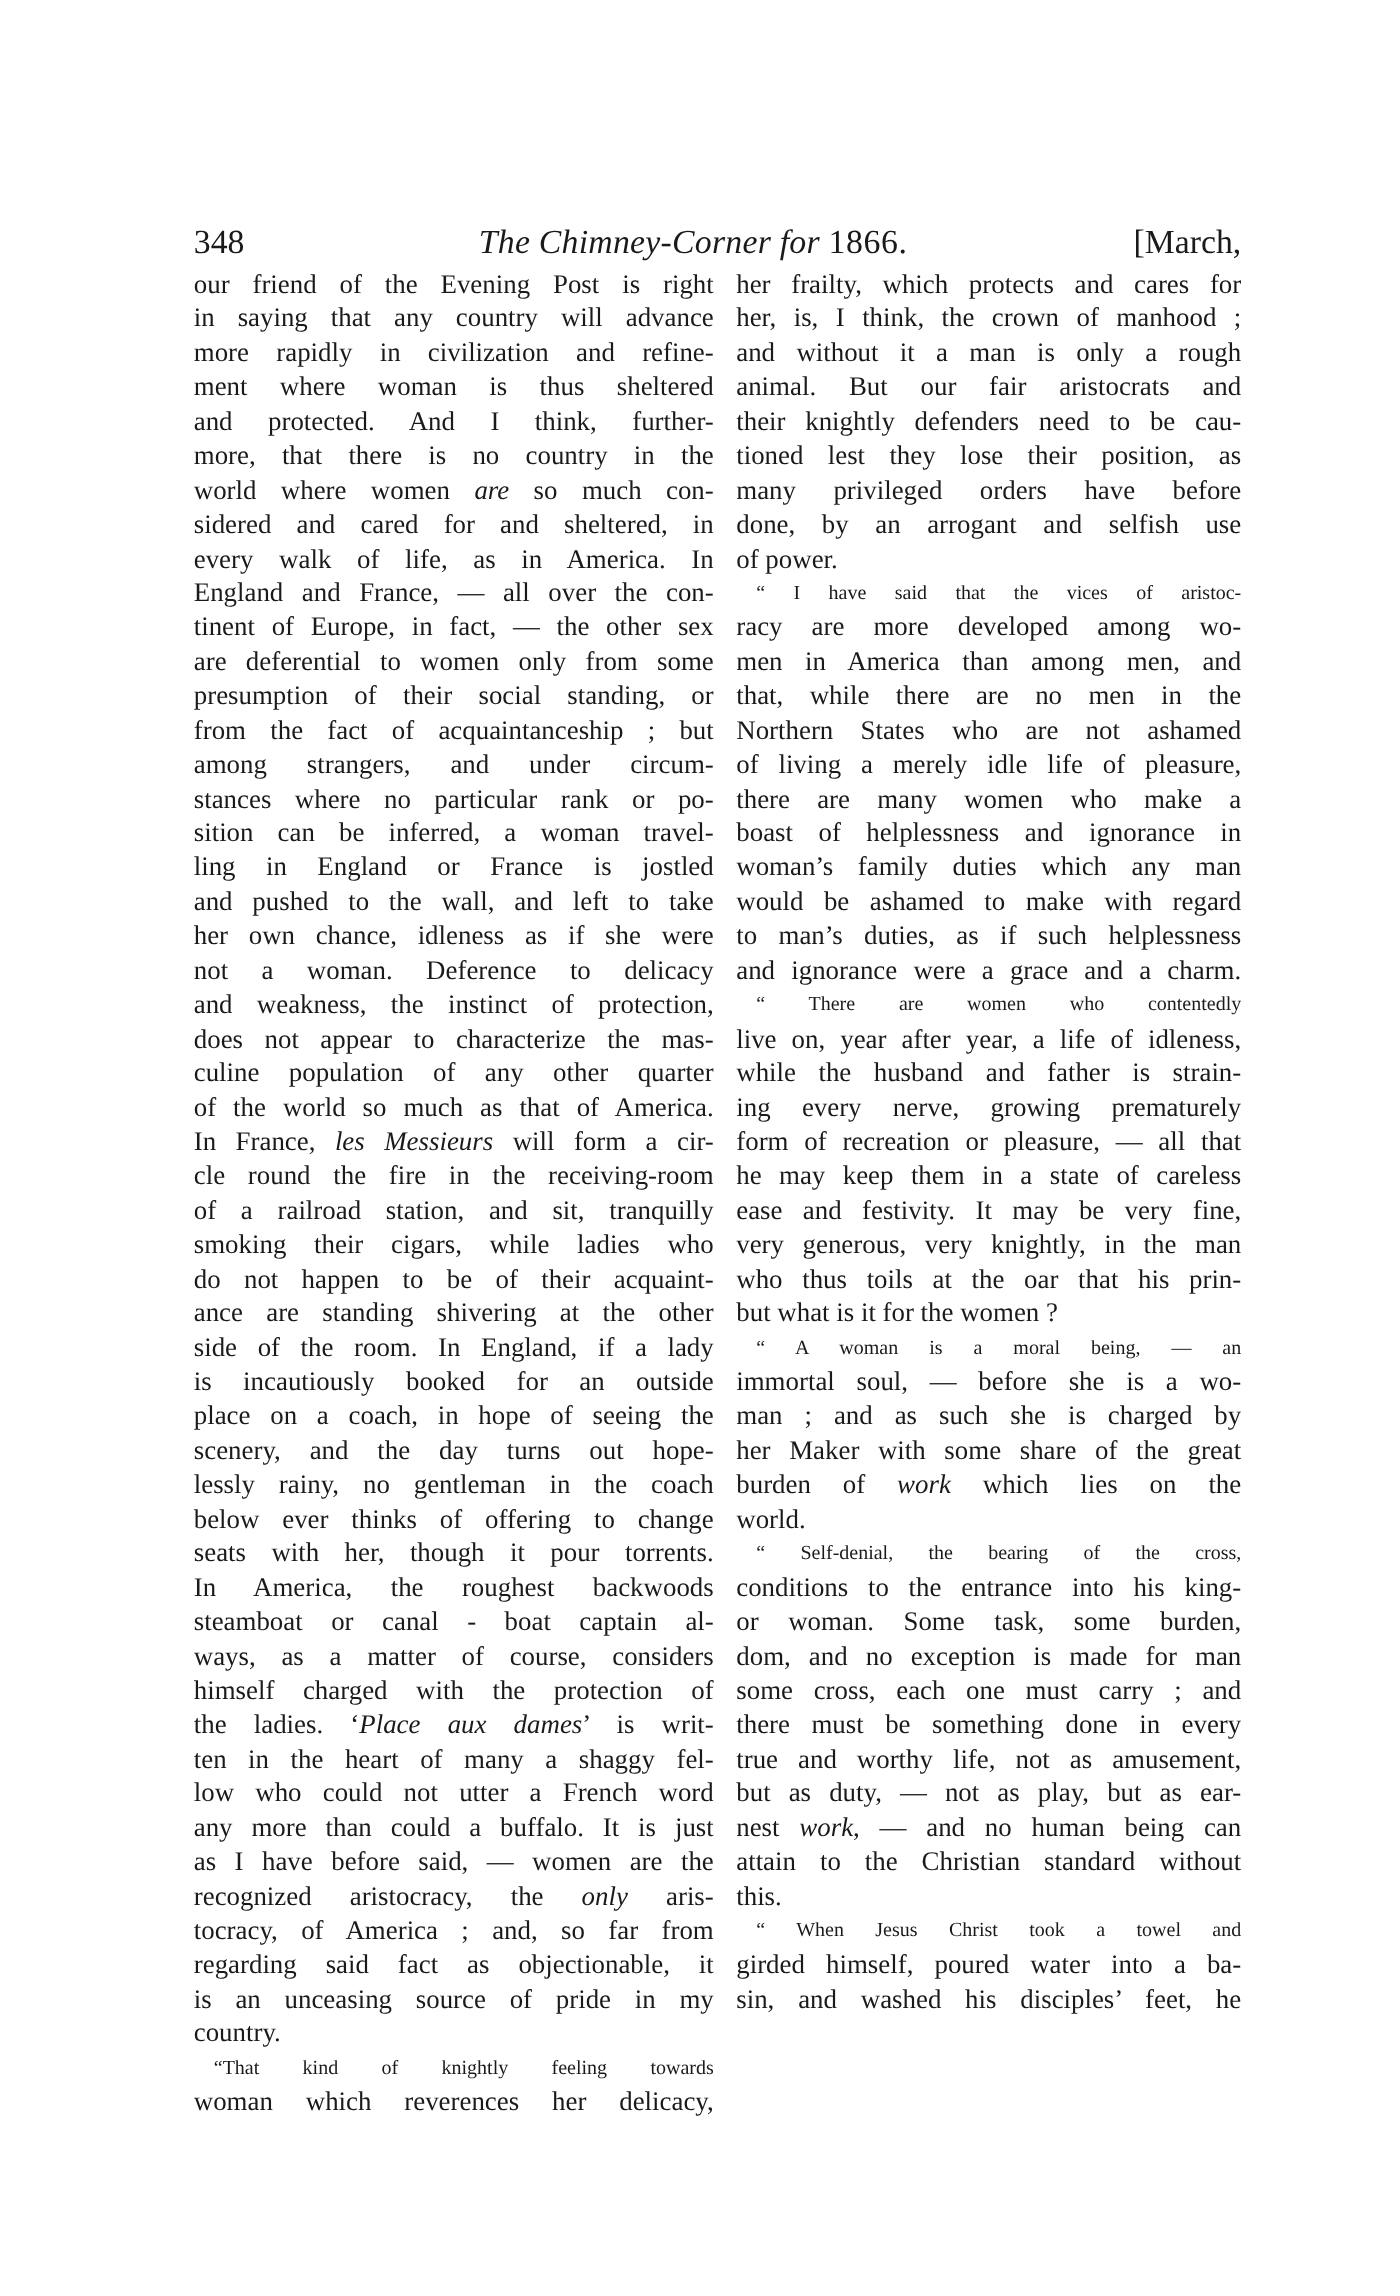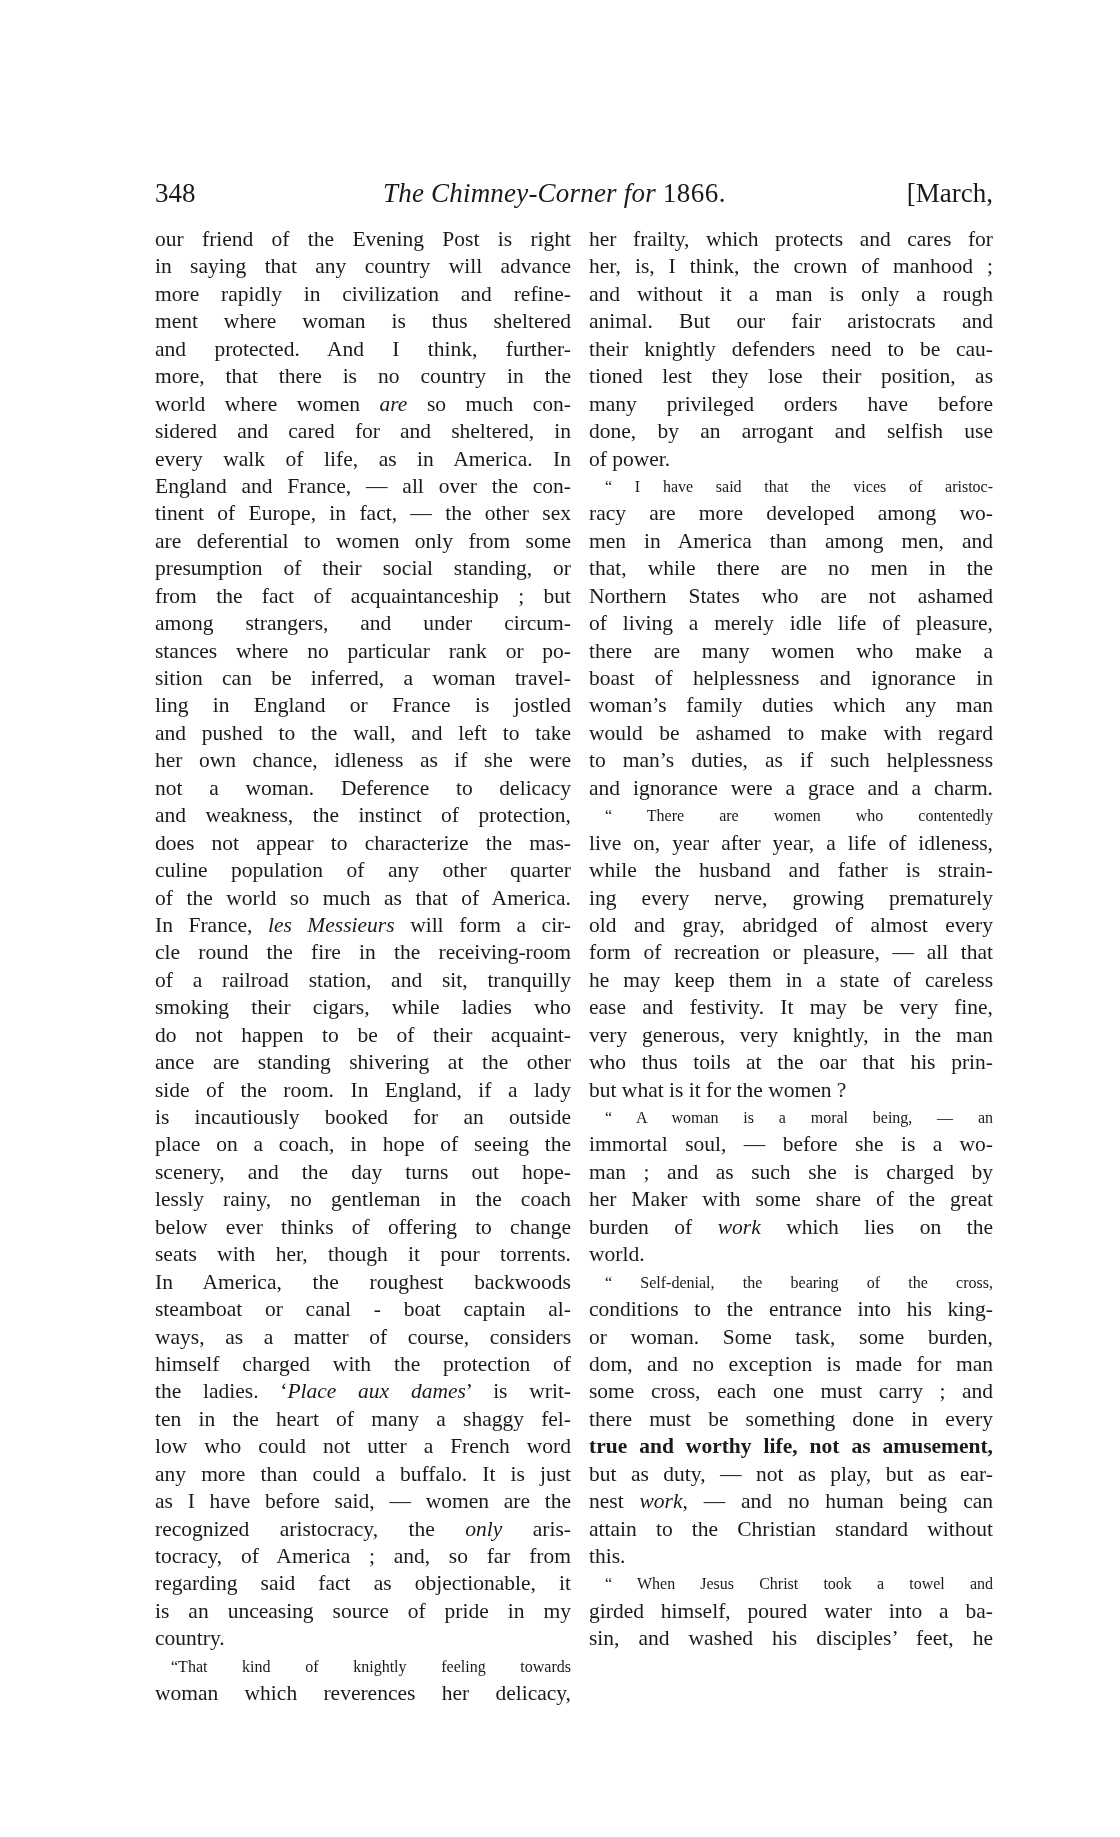--- a/index.html
+++ b/index.html
@@ -4,21 +4,21 @@
 <style>
   html, body { margin: 0; padding: 0; background: #ffffff; }
   body { width: 1120px; height: 1837px; position: relative; overflow: hidden;
          font-family: "Liberation Serif", "DejaVu Serif", serif; color: #1a1a1a; }
   .page { position: absolute; left: 0; top: 0; width: 1120px; height: 1837px; background: #fff; }
   .running-head { position: absolute; left: 155px; top: 178px; width: 838px; height: 40px; }
   .page-number { position: absolute; left: 0; top: 0; font-size: 27px; }
   .journal-title { position: absolute; left: 228px; top: 0; font-size: 27px; font-style: italic; letter-spacing: 0.2px; }
   .journal-title .yr { font-style: normal; letter-spacing: 0.5px; }
   .issue-month { position: absolute; right: 0; top: 0; font-size: 27px; }
-  .column { position: absolute; top: 226px; }
+  .column { position: absolute; top: 214px; }
   .col-left { left: 155px; width: 416px; }
   .col-right { left: 589px; width: 404px; }
   .line { display: block; height: 27.45px; line-height: 27.45px; font-size: 21.5px;
           text-align: justify; text-align-last: justify; white-space: nowrap; overflow: visible; }
   .line.last { text-align-last: left; }
   .line.indent { padding-left: 16px; }
   .it { font-style: italic; }
 </style>
 </head>
 <body>
@@ -105,40 +105,39 @@
       <span class="line" style="white-space: normal; overflow: hidden;"><span>there are many women who make a</span></span>
       <span class="line" style="white-space: normal; overflow: hidden;"><span>boast of helplessness and ignorance in</span></span>
       <span class="line" style="white-space: normal; overflow: hidden;"><span>woman’s family duties which any man</span></span>
       <span class="line" style="white-space: normal; overflow: hidden;"><span>would be ashamed to make with regard</span></span>
       <span class="line" style="white-space: normal; overflow: hidden;"><span>to man’s duties, as if such helplessness</span></span>
       <span class="line" style="white-space: normal; overflow: hidden;"><span>and ignorance were a grace and a charm.</span></span>
       <span class="line indent" style="white-space: normal; font-size: 16px; overflow: hidden;"><span>“ There are women who contentedly</span></span>
       <span class="line" style="white-space: normal; overflow: hidden;"><span>live on, year after year, a life of idleness,</span></span>
       <span class="line" style="white-space: normal; overflow: hidden;"><span>while the husband and father is strain-</span></span>
       <span class="line" style="white-space: normal; overflow: hidden;"><span>ing every nerve, growing prematurely</span></span>
-      <span class="line" style="white-space: normal; overflow: hidden;"><span>old and gray, abridged of almost every</span></span>
       <span class="line" style="white-space: normal; overflow: hidden;"><span>form of recreation or pleasure, — all that</span></span>
       <span class="line" style="white-space: normal; overflow: hidden;"><span>he may keep them in a state of careless</span></span>
       <span class="line" style="white-space: normal; overflow: hidden;"><span>ease and festivity.  It may be very fine,</span></span>
       <span class="line" style="white-space: normal; overflow: hidden;"><span>very generous, very knightly, in the man</span></span>
       <span class="line" style="white-space: normal; overflow: hidden;"><span>who thus toils at the oar that his prin-</span></span>
       <span class="line last" style="white-space: normal; overflow: hidden;"><span>but what is it for the women ?</span></span>
       <span class="line indent" style="white-space: normal; font-size: 16px; overflow: hidden;"><span>“ A woman is a moral being, — an</span></span>
       <span class="line" style="white-space: normal; overflow: hidden;"><span>immortal soul, — before she is a wo-</span></span>
       <span class="line" style="white-space: normal; overflow: hidden;"><span>man ; and as such she is charged by</span></span>
       <span class="line" style="white-space: normal; overflow: hidden;"><span>her Maker with some share of the great</span></span>
       <span class="line" style="white-space: normal; overflow: hidden;"><span>burden of </span><span class="it">work</span><span> which lies on the</span></span>
       <span class="line last" style="white-space: normal; overflow: hidden;"><span>world.</span></span>
       <span class="line indent" style="white-space: normal; font-size: 16px; overflow: hidden;"><span>“ Self-denial, the bearing of the cross,</span></span>
       <span class="line" style="white-space: normal; overflow: hidden;"><span>conditions to the entrance into his king-</span></span>
       <span class="line" style="white-space: normal; overflow: hidden;"><span>or woman.  Some task, some burden,</span></span>
       <span class="line" style="white-space: normal; overflow: hidden;"><span>dom, and no exception is made for man</span></span>
       <span class="line" style="white-space: normal; overflow: hidden;"><span>some cross, each one must carry ; and</span></span>
       <span class="line" style="white-space: normal; overflow: hidden;"><span>there must be something done in every</span></span>
-      <span class="line" style="white-space: normal; overflow: hidden; font-weight: bold;"><span>true and worthy life, not as amusement,</span></span>
+      <span class="line" style="white-space: normal; overflow: hidden;"><span>true and worthy life, not as amusement,</span></span>
       <span class="line" style="white-space: normal; overflow: hidden;"><span>but as duty, — not as play, but as ear-</span></span>
       <span class="line" style="white-space: normal; overflow: hidden;"><span>nest </span><span class="it">work</span><span>, — and no human being can</span></span>
       <span class="line" style="white-space: normal; overflow: hidden;"><span>attain to the Christian standard without</span></span>
       <span class="line last" style="white-space: normal; overflow: hidden;"><span>this.</span></span>
       <span class="line indent" style="white-space: normal; font-size: 16px; overflow: hidden;"><span>“ When Jesus Christ took a towel and</span></span>
       <span class="line" style="white-space: normal; overflow: hidden;"><span>girded himself, poured water into a ba-</span></span>
       <span class="line" style="white-space: normal; overflow: hidden;"><span>sin, and washed his disciples’ feet, he</span></span>
     </div>
 </div>
 

